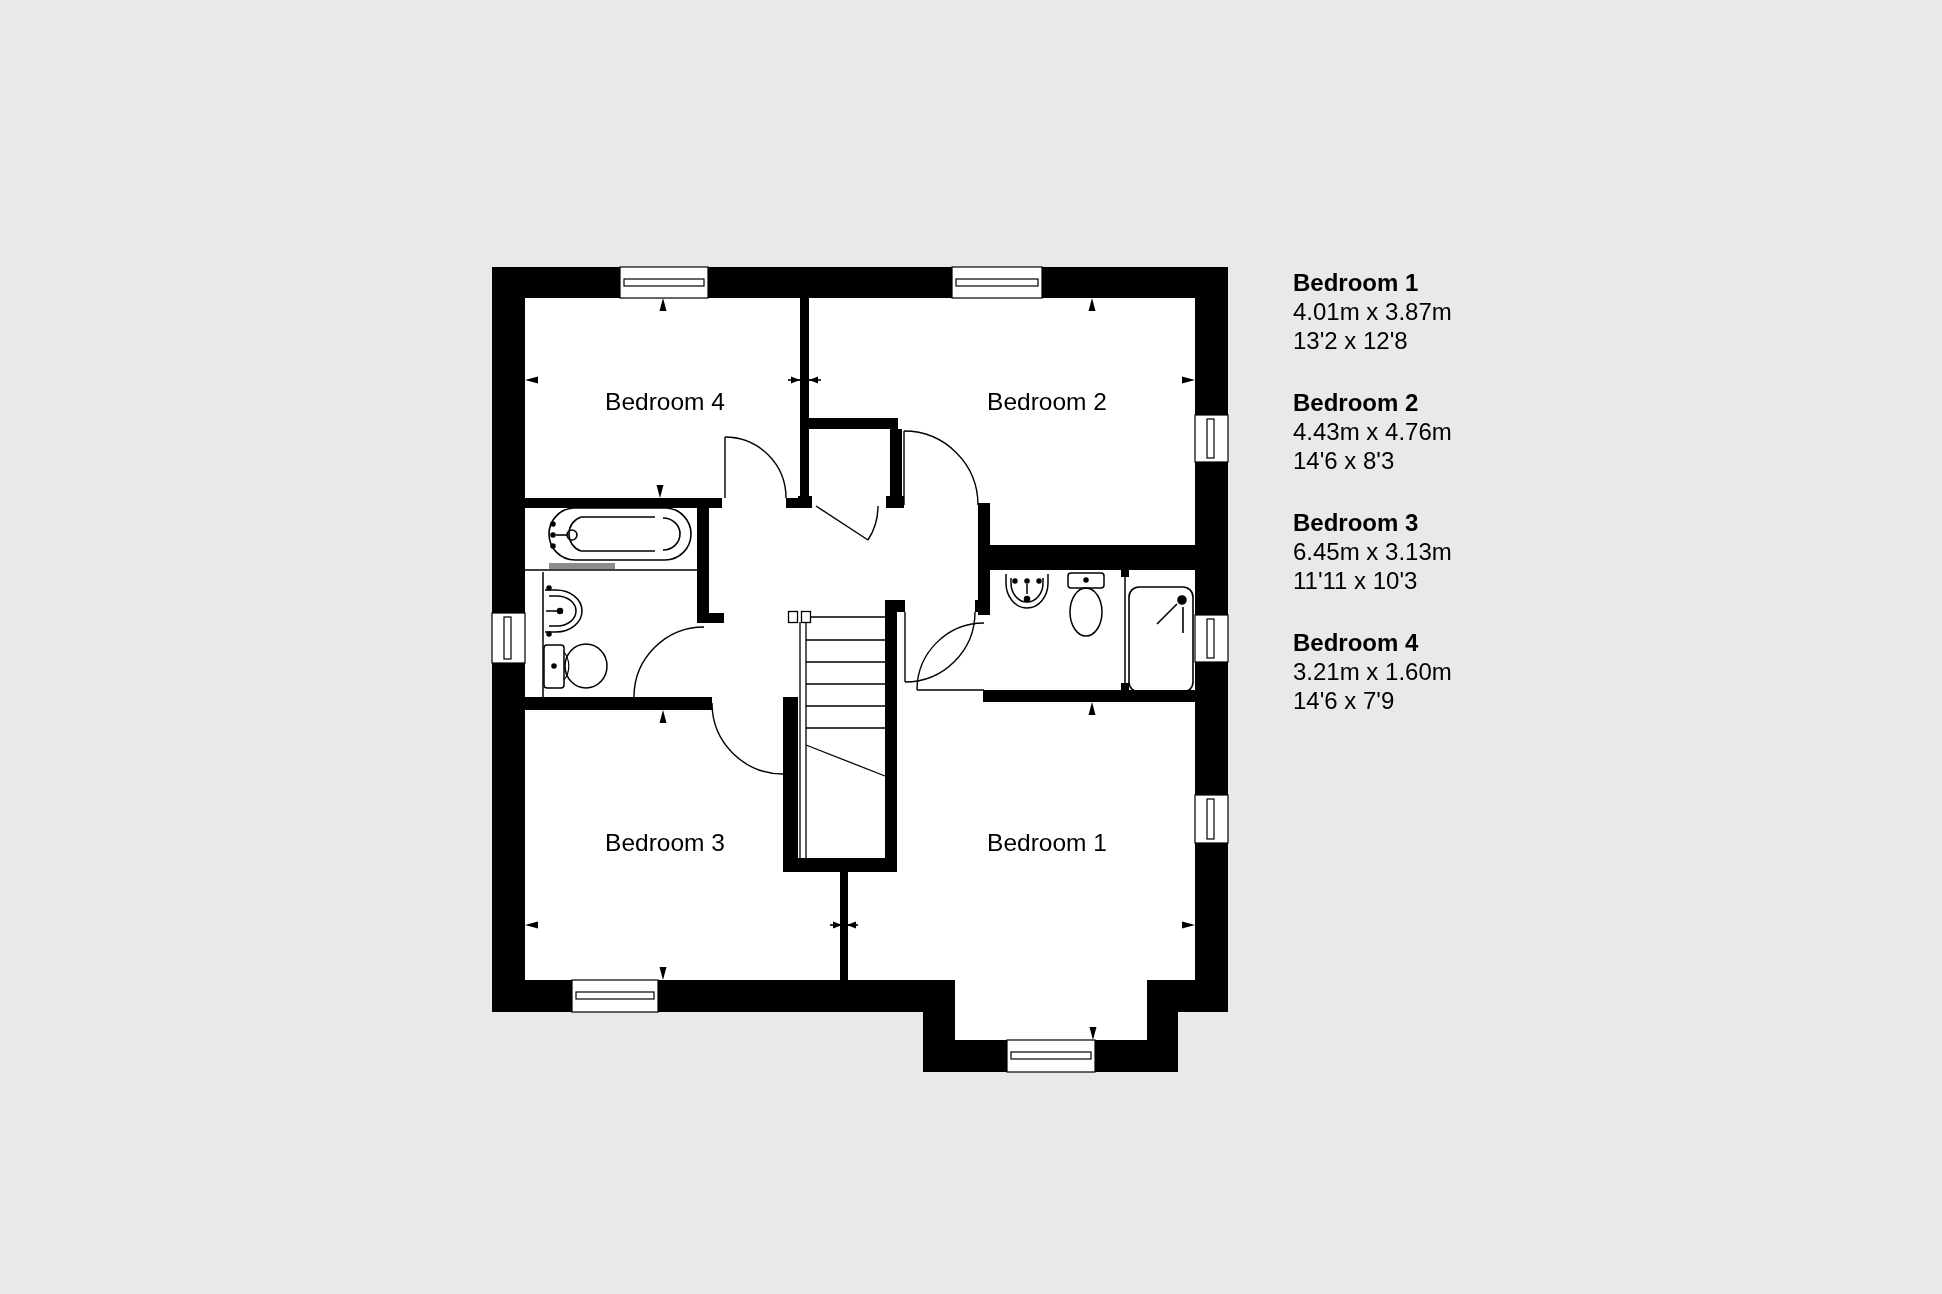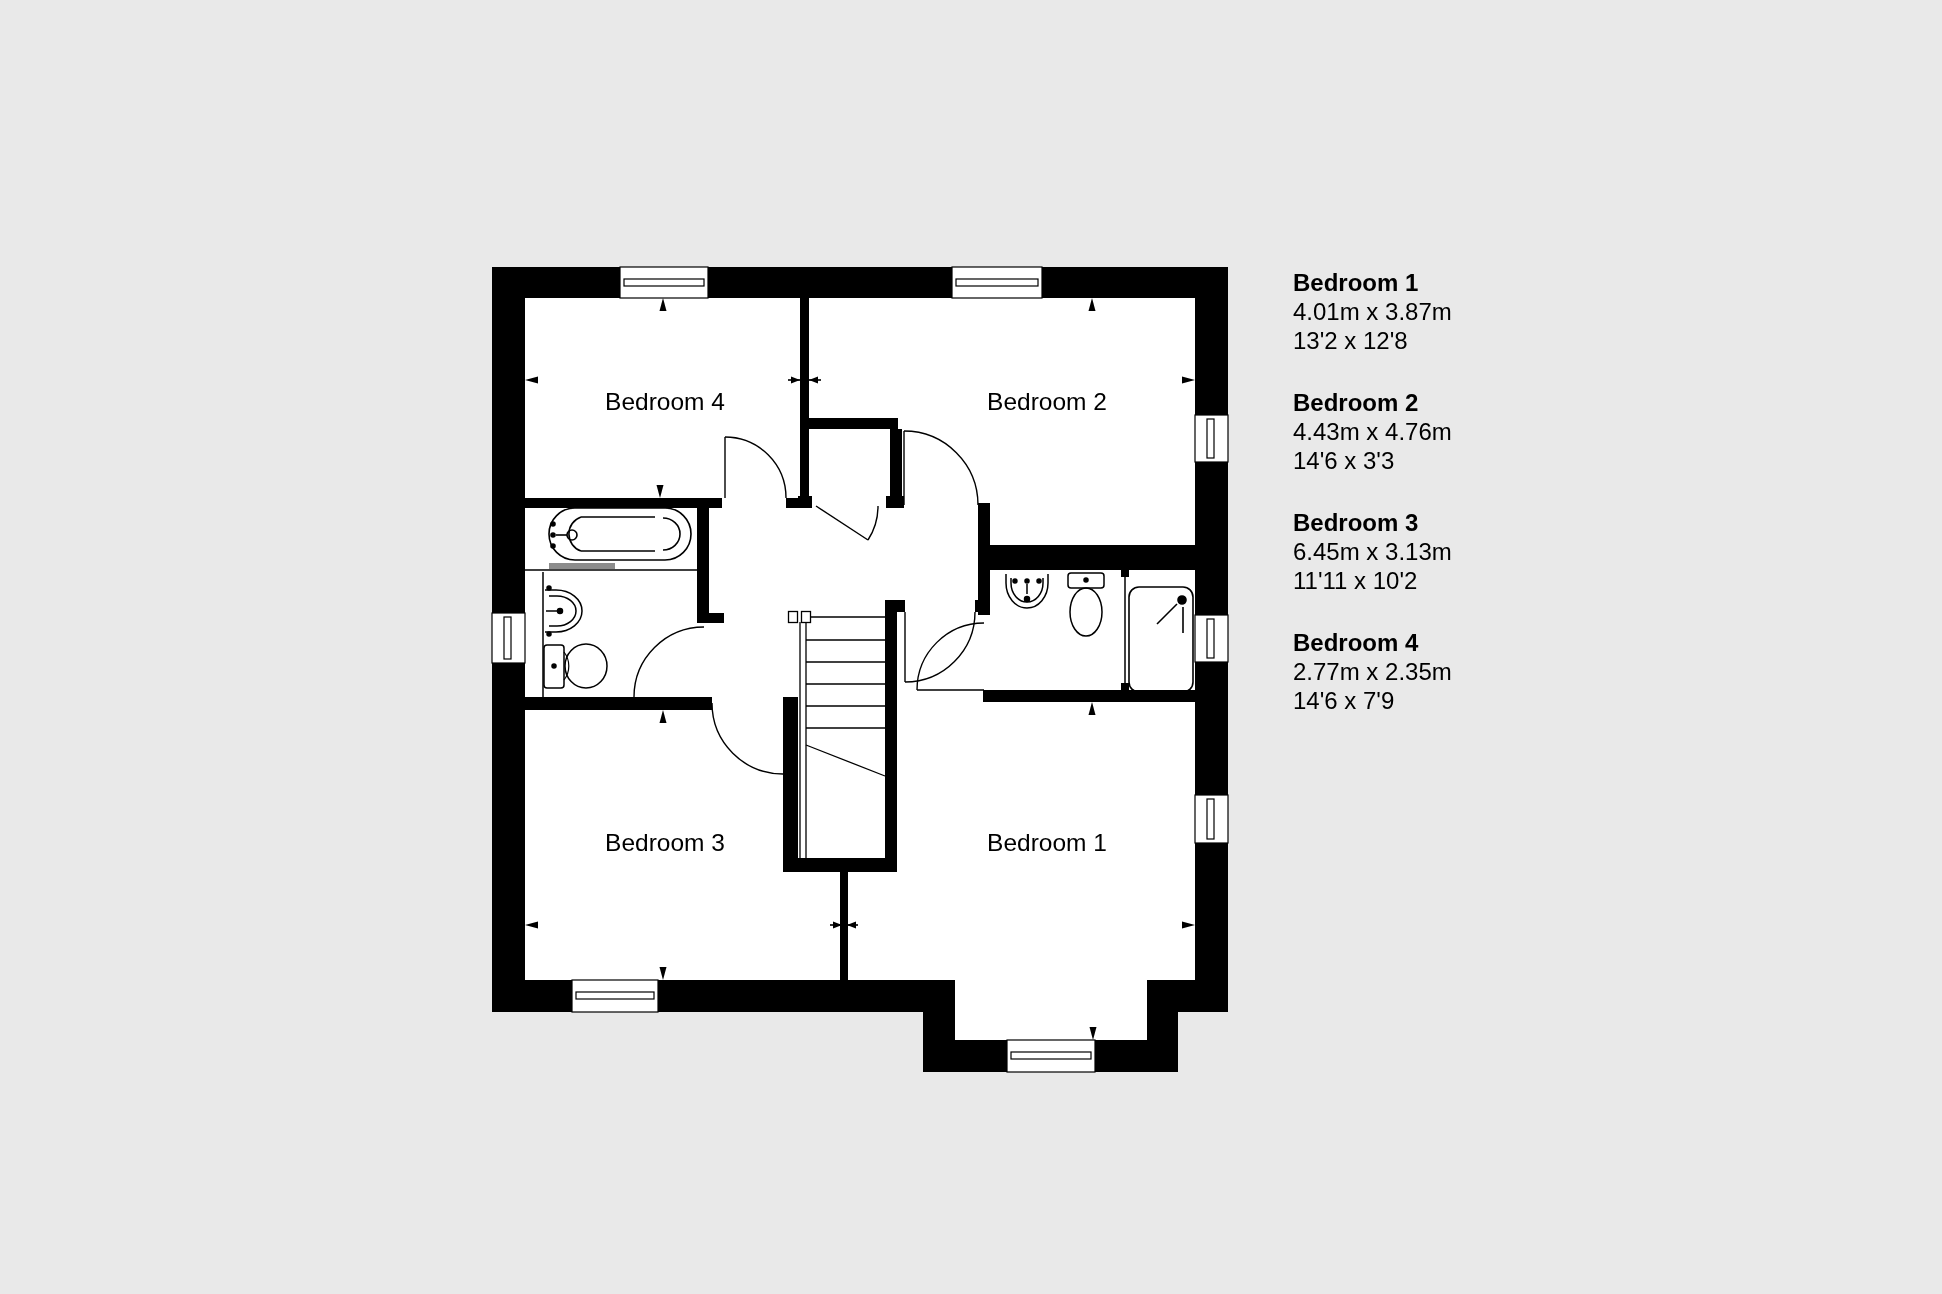--- a/index.html
+++ b/index.html
@@ -191,27 +191,27 @@
 
   <div class="legend">
     <div class="legend-entry">
       <div class="legend-name">Bedroom 1</div>
       <div class="legend-metric">4.01m x 3.87m</div>
       <div class="legend-imperial">13'2 x 12'8</div>
     </div>
     <div class="legend-entry">
       <div class="legend-name">Bedroom 2</div>
       <div class="legend-metric">4.43m x 4.76m</div>
-      <div class="legend-imperial">14'6 x 3'3</div>
+      <div class="legend-imperial">14'6 x 8'3</div>
     </div>
     <div class="legend-entry">
       <div class="legend-name">Bedroom 3</div>
       <div class="legend-metric">6.45m x 3.13m</div>
-      <div class="legend-imperial">11'11 x 10'2</div>
+      <div class="legend-imperial">11'11 x 10'3</div>
     </div>
     <div class="legend-entry">
       <div class="legend-name">Bedroom 4</div>
-      <div class="legend-metric">2.77m x 2.35m</div>
+      <div class="legend-metric">3.21m x 1.60m</div>
       <div class="legend-imperial">14'6 x 7'9</div>
     </div>
   </div>
 
 </div>
 
 </body></html>

